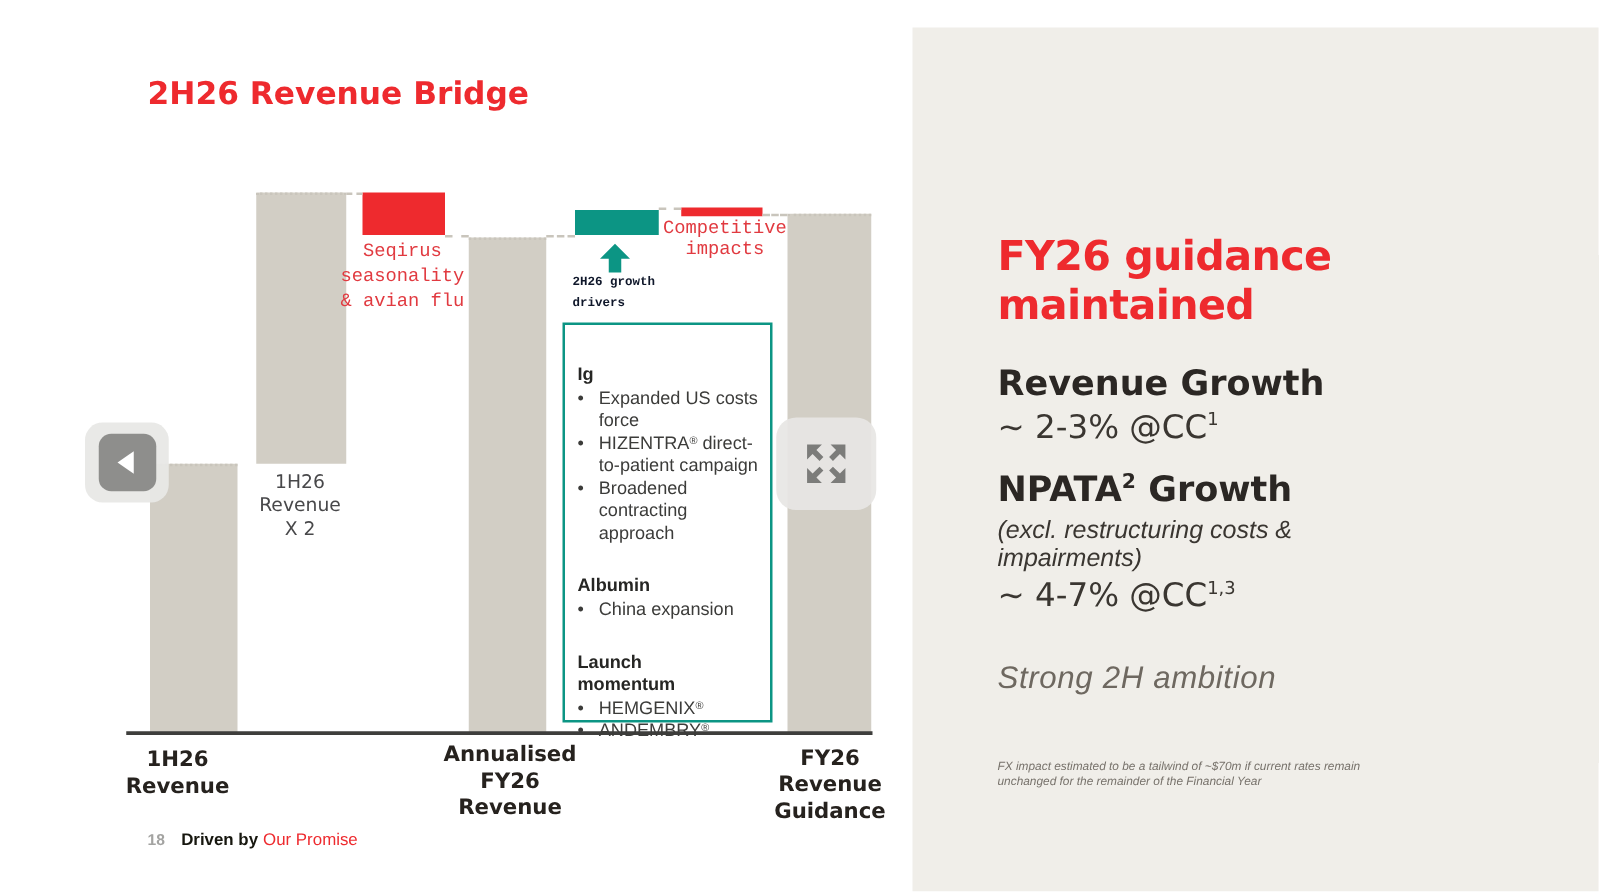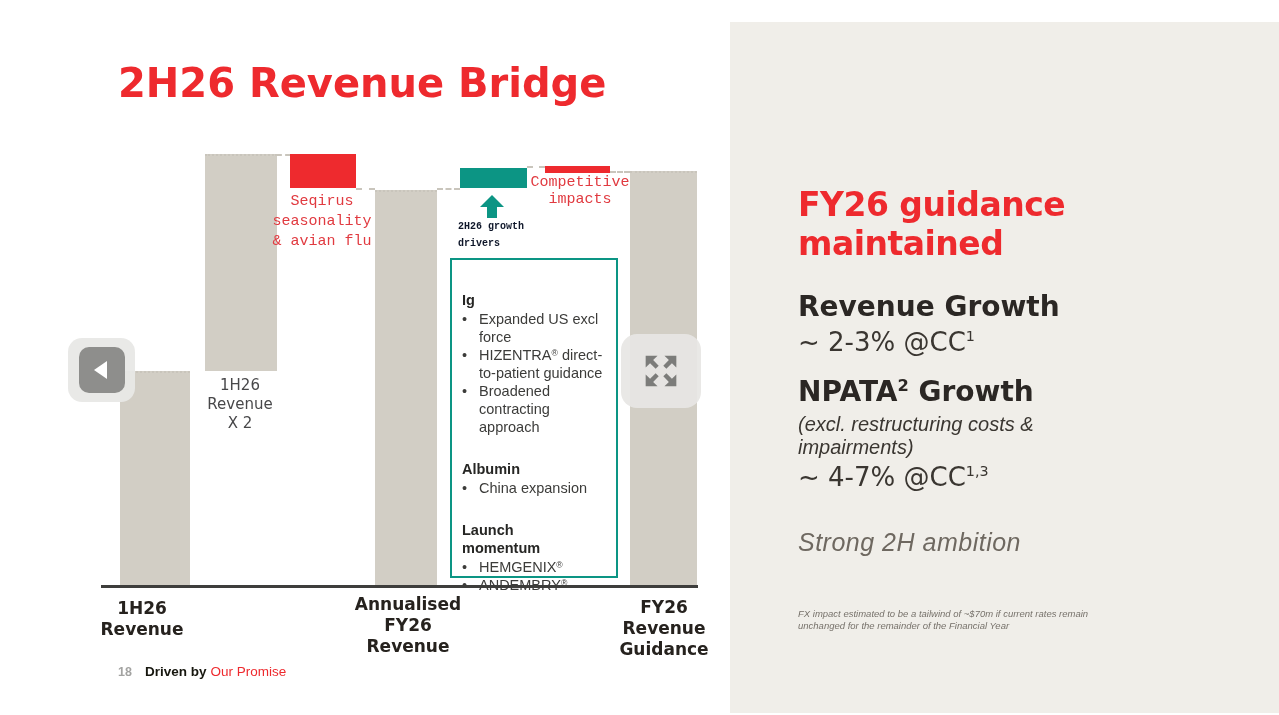--- a/index.html
+++ b/index.html
@@ -4,21 +4,21 @@
 <style>
   * { margin:0; padding:0; box-sizing:border-box; }
   html,body { background:#ffffff; }
   body { font-family:"Liberation Sans", sans-serif; }
   .stage { position:relative; width:1279px; height:715px; background:#ffffff; overflow:hidden; }
 
   
   .slide-title {
     position:absolute; left:118px; top:60px;
     font-family:"DejaVu Sans", sans-serif;
-    font-size:40px; font-weight:700; letter-spacing:0px;
+    font-size:25px; font-weight:700; letter-spacing:0px;
     color:#ee2a2e;
   }
 
   .bar { position:absolute; background:#d2cec5; border-top:2px dotted #c9c5bc; }
   .seg-red { position:absolute; background:#ee2a2e; }
   .seg-green { position:absolute; background:#0c9584; }
   .dash { position:absolute; border-top:2px dashed #c9c5bc; height:0; }
   .axis-line { position:absolute; left:101px; top:585px; width:597px; height:3px; background:#3e3e3c; }
 
   .lbl { position:absolute; line-height:16.5px;font-family:Liberation Mono, monospace; }
@@ -120,24 +120,24 @@
 
     <div class="lbl lbl-red" style="left:528px; top:175px; width:104px;">
       <div>Competitive</div>
       <div>impacts</div>
     </div>
 
     <div class="growth-box">
       <div class="gb-section">
         <div class="gb-head">Ig</div>
         <div class="gb-bullet">
-          <span class="bt"><span>Expanded US excl force</span><sup class="rmark"></sup><span></span></span>
-        </div>
-        <div class="gb-bullet">
-          <span class="bt"><span>HIZENTRA</span><sup class="rmark">®</sup><span> direct-to-patient guidance</span></span>
+          <span class="bt"><span>Expanded US costs force</span><sup class="rmark"></sup><span></span></span>
+        </div>
+        <div class="gb-bullet">
+          <span class="bt"><span>HIZENTRA</span><sup class="rmark">®</sup><span> direct-to-patient campaign</span></span>
         </div>
         <div class="gb-bullet">
           <span class="bt"><span>Broadened contracting approach</span><sup class="rmark"></sup><span></span></span>
         </div>
       </div>
       <div class="gb-section">
         <div class="gb-head">Albumin</div>
         <div class="gb-bullet">
           <span class="bt"><span>China expansion</span><sup class="rmark"></sup><span></span></span>
         </div>

